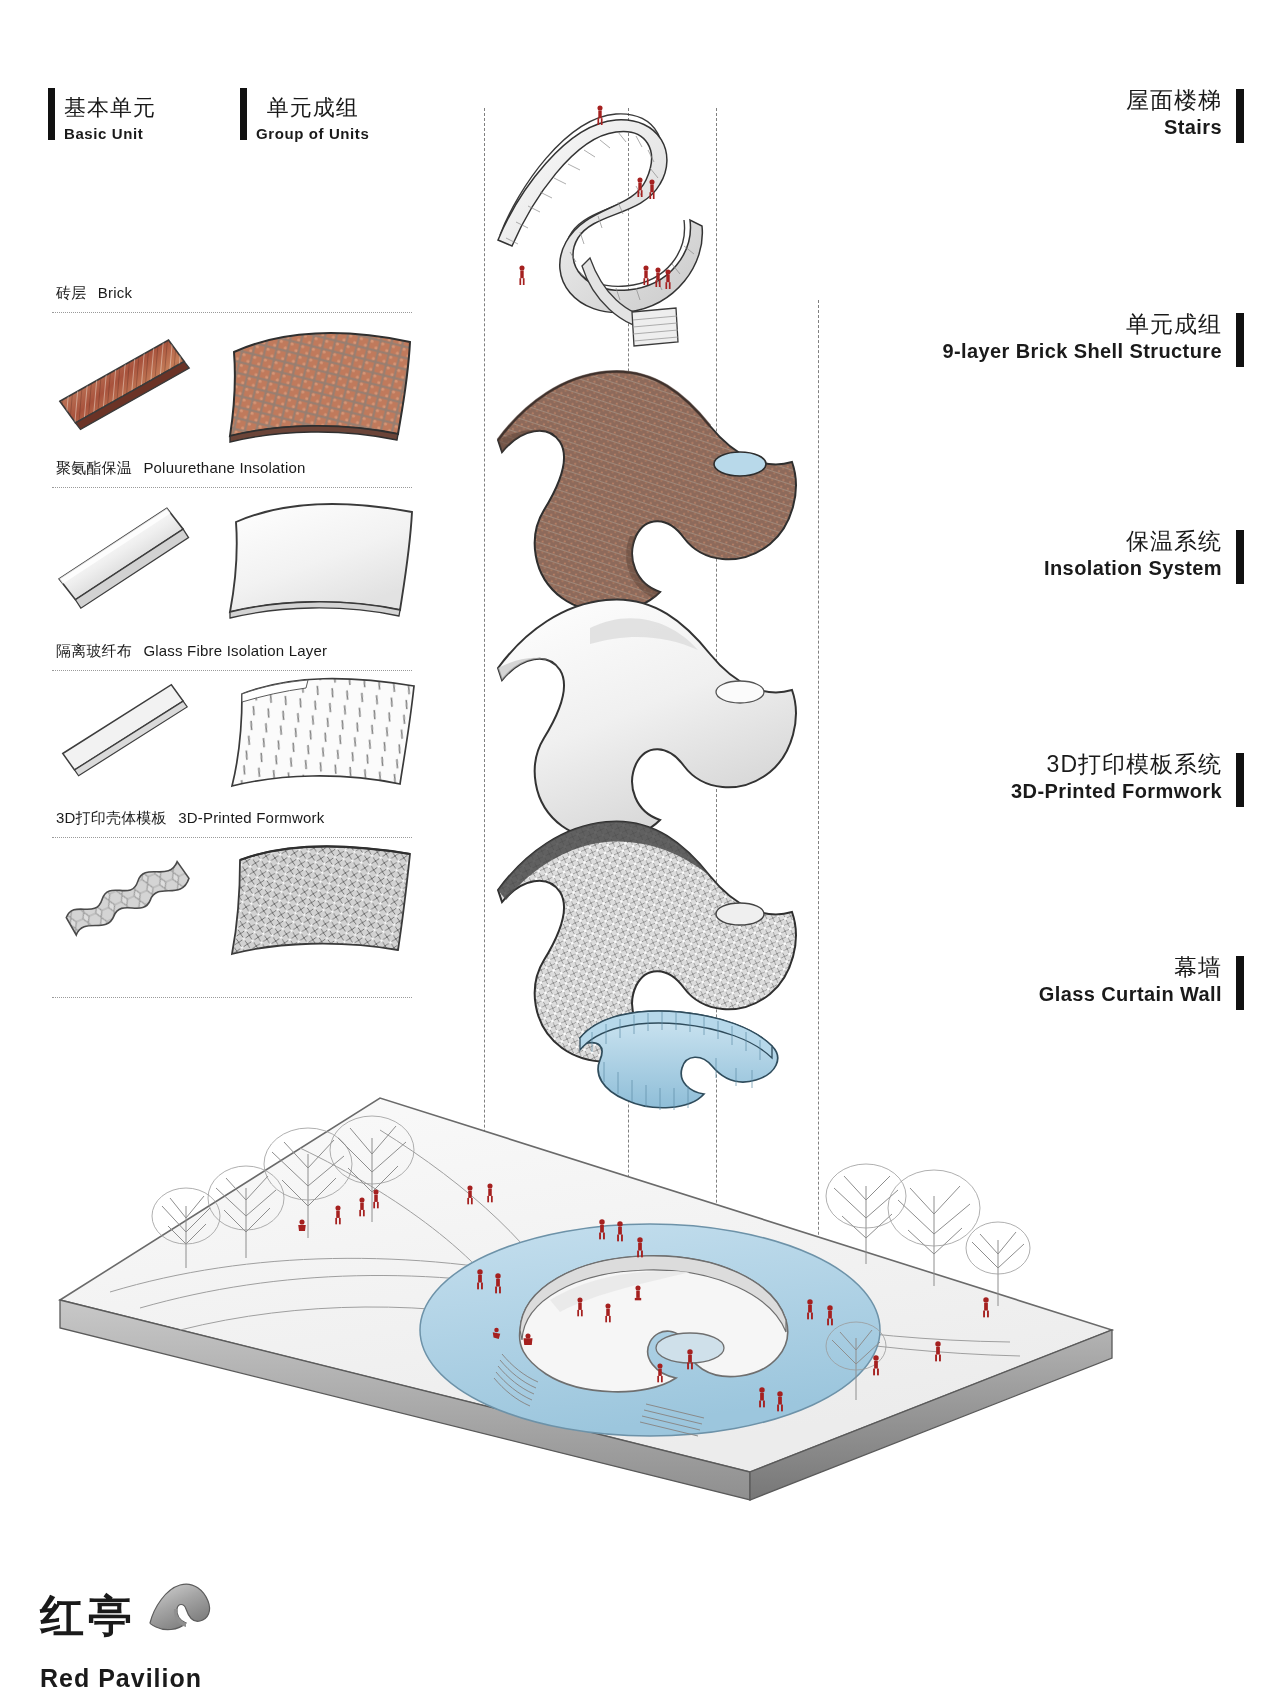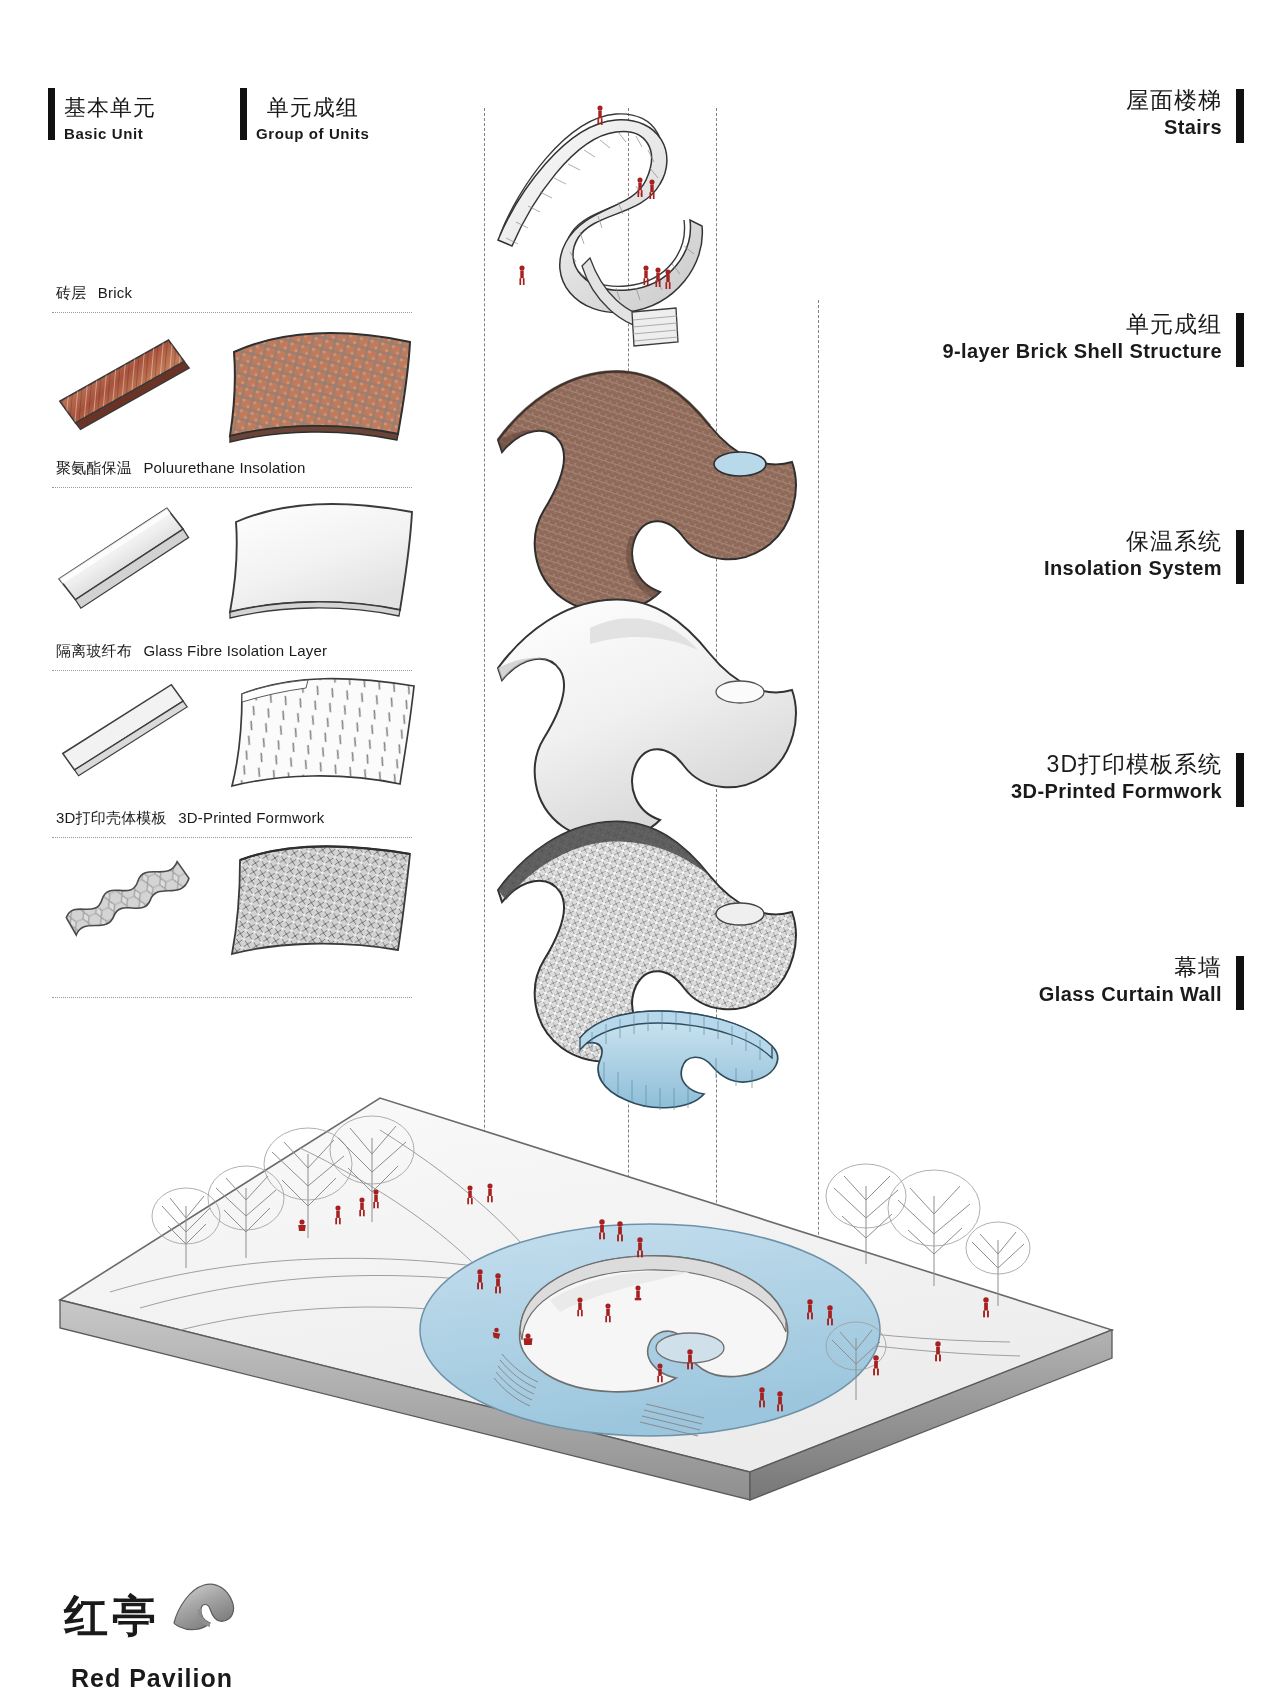--- a/index.html
+++ b/index.html
@@ -21,21 +21,21 @@
 
   
   .matlabel{position:absolute;font-size:15px;line-height:20px;letter-spacing:.2px;white-space:nowrap;}
   .dline{position:absolute;border-top:1.6px dotted #9a9a9a;}
 
   
   .sw{position:absolute;}
   .sw svg{display:block;overflow:visible;}
 
   
-  .logo{position:absolute;left:64px;top:1575px;text-align:center;}
+  .logo{position:absolute;left:40px;top:1575px;}
   .logo .cn{font-size:44px;font-weight:700;letter-spacing:4px;line-height:54px;
             font-family:"DejaVu Sans","Liberation Sans",sans-serif;}
   .logo .en{font-size:25px;font-weight:700;letter-spacing:1px;line-height:30px;margin-top:20px;}
   .logo-row{display:flex;align-items:flex-end;gap:10px;}
 
   .vline{position:absolute;border-left:1.4px dashed #808080;}
 </style>
 </head>
 <body>
 

